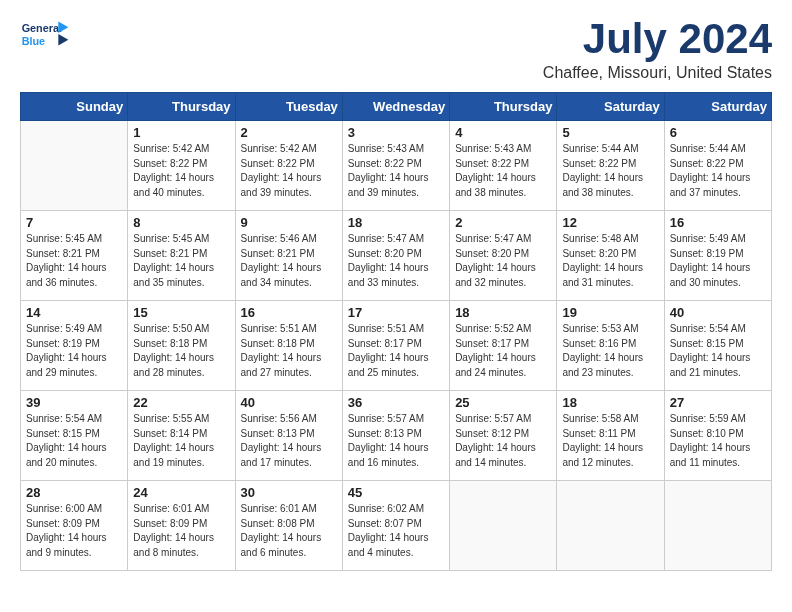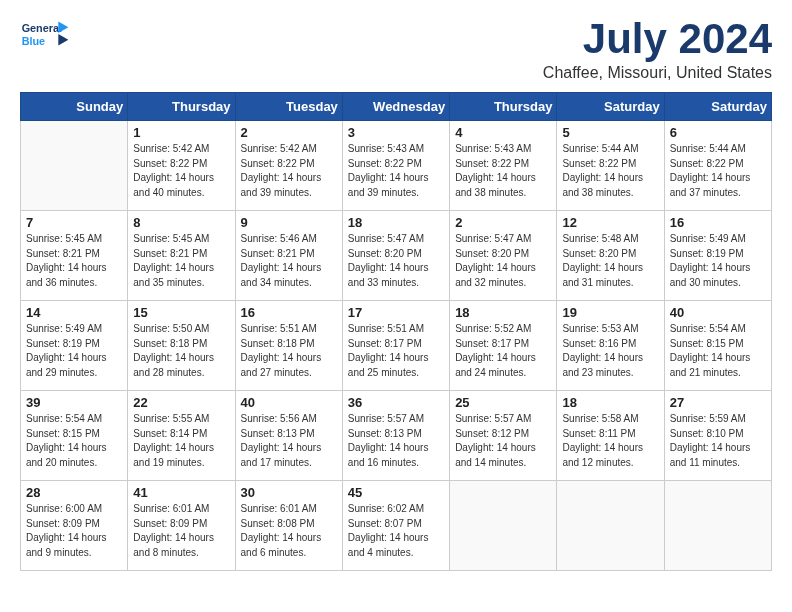--- a/index.html
+++ b/index.html
@@ -238,21 +238,21 @@
           <span class="day-num">27</span>
           <div class="day-info">Sunrise: 5:59 AM<br>Sunset: 8:10 PM<br>Daylight: 14 hours<br>and 11 minutes.</div>
         </td>
       </tr>
       <tr class="week-row">
         <td>
           <span class="day-num">28</span>
           <div class="day-info">Sunrise: 6:00 AM<br>Sunset: 8:09 PM<br>Daylight: 14 hours<br>and 9 minutes.</div>
         </td>
         <td>
-          <span class="day-num">41</span>
+          <span class="day-num">24</span>
           <div class="day-info">Sunrise: 6:01 AM<br>Sunset: 8:09 PM<br>Daylight: 14 hours<br>and 8 minutes.</div>
         </td>
         <td>
           <span class="day-num">30</span>
           <div class="day-info">Sunrise: 6:01 AM<br>Sunset: 8:08 PM<br>Daylight: 14 hours<br>and 6 minutes.</div>
         </td>
         <td>
           <span class="day-num">45</span>
           <div class="day-info">Sunrise: 6:02 AM<br>Sunset: 8:07 PM<br>Daylight: 14 hours<br>and 4 minutes.</div>
         </td>

